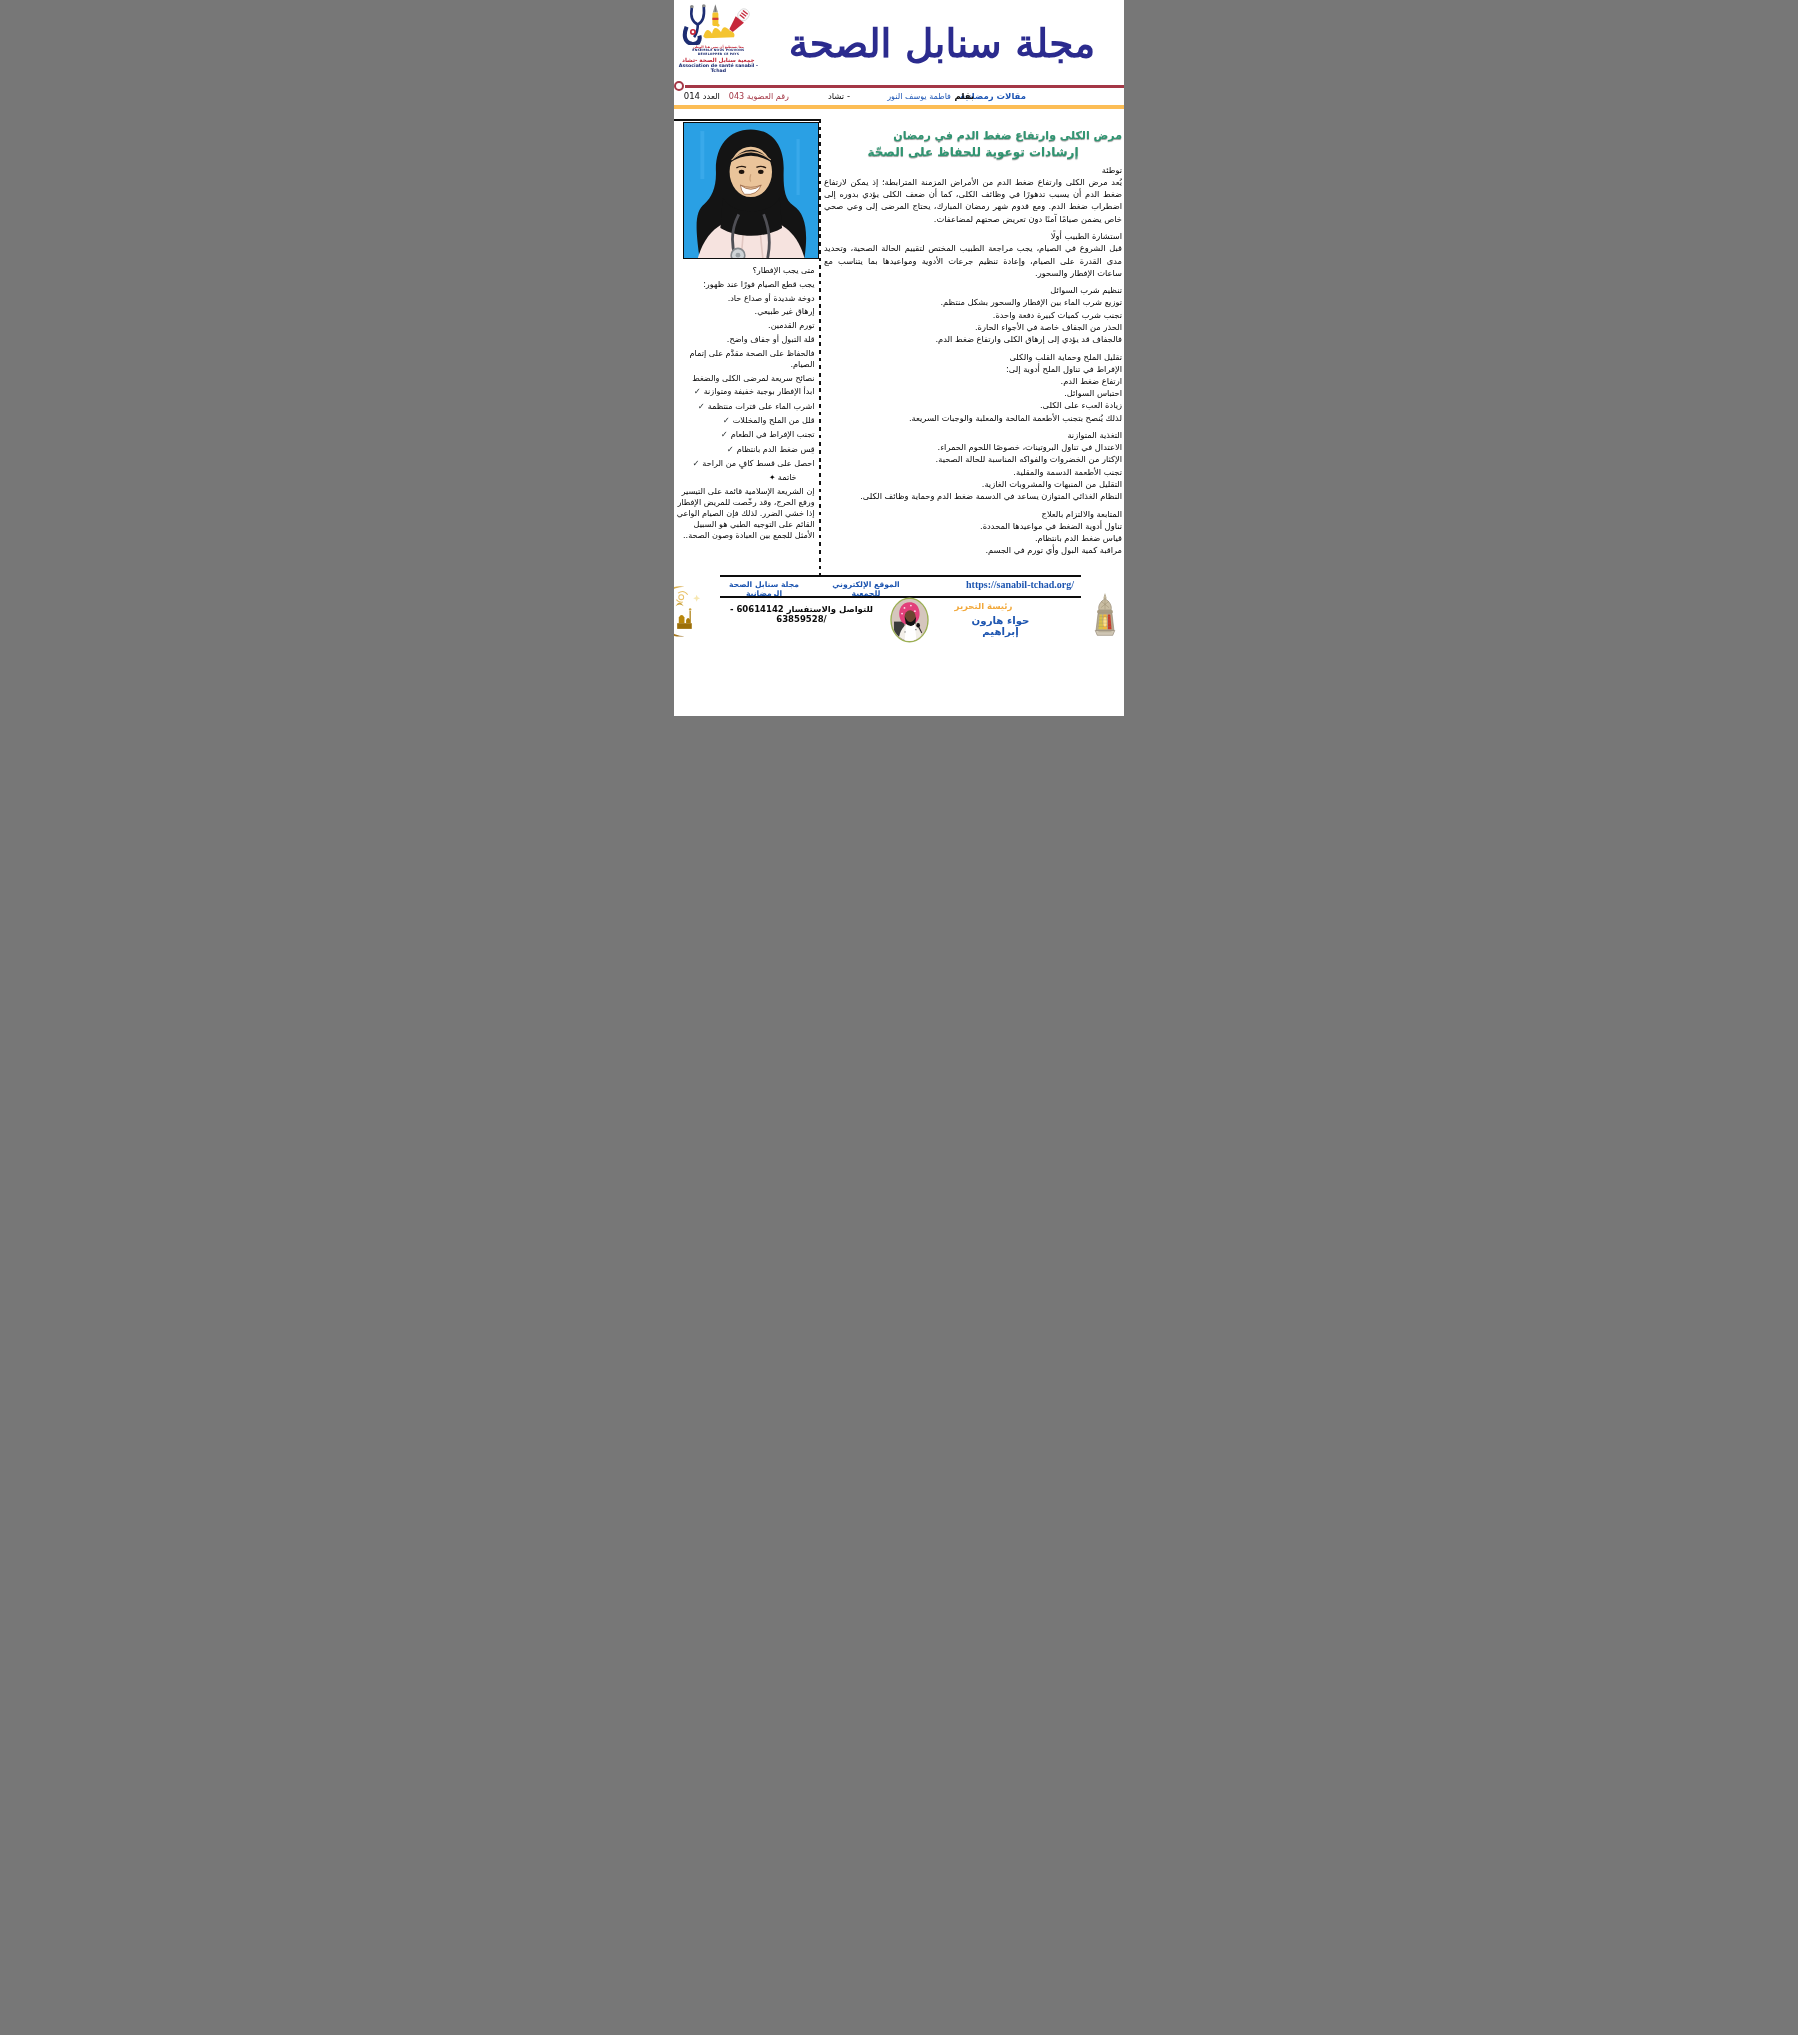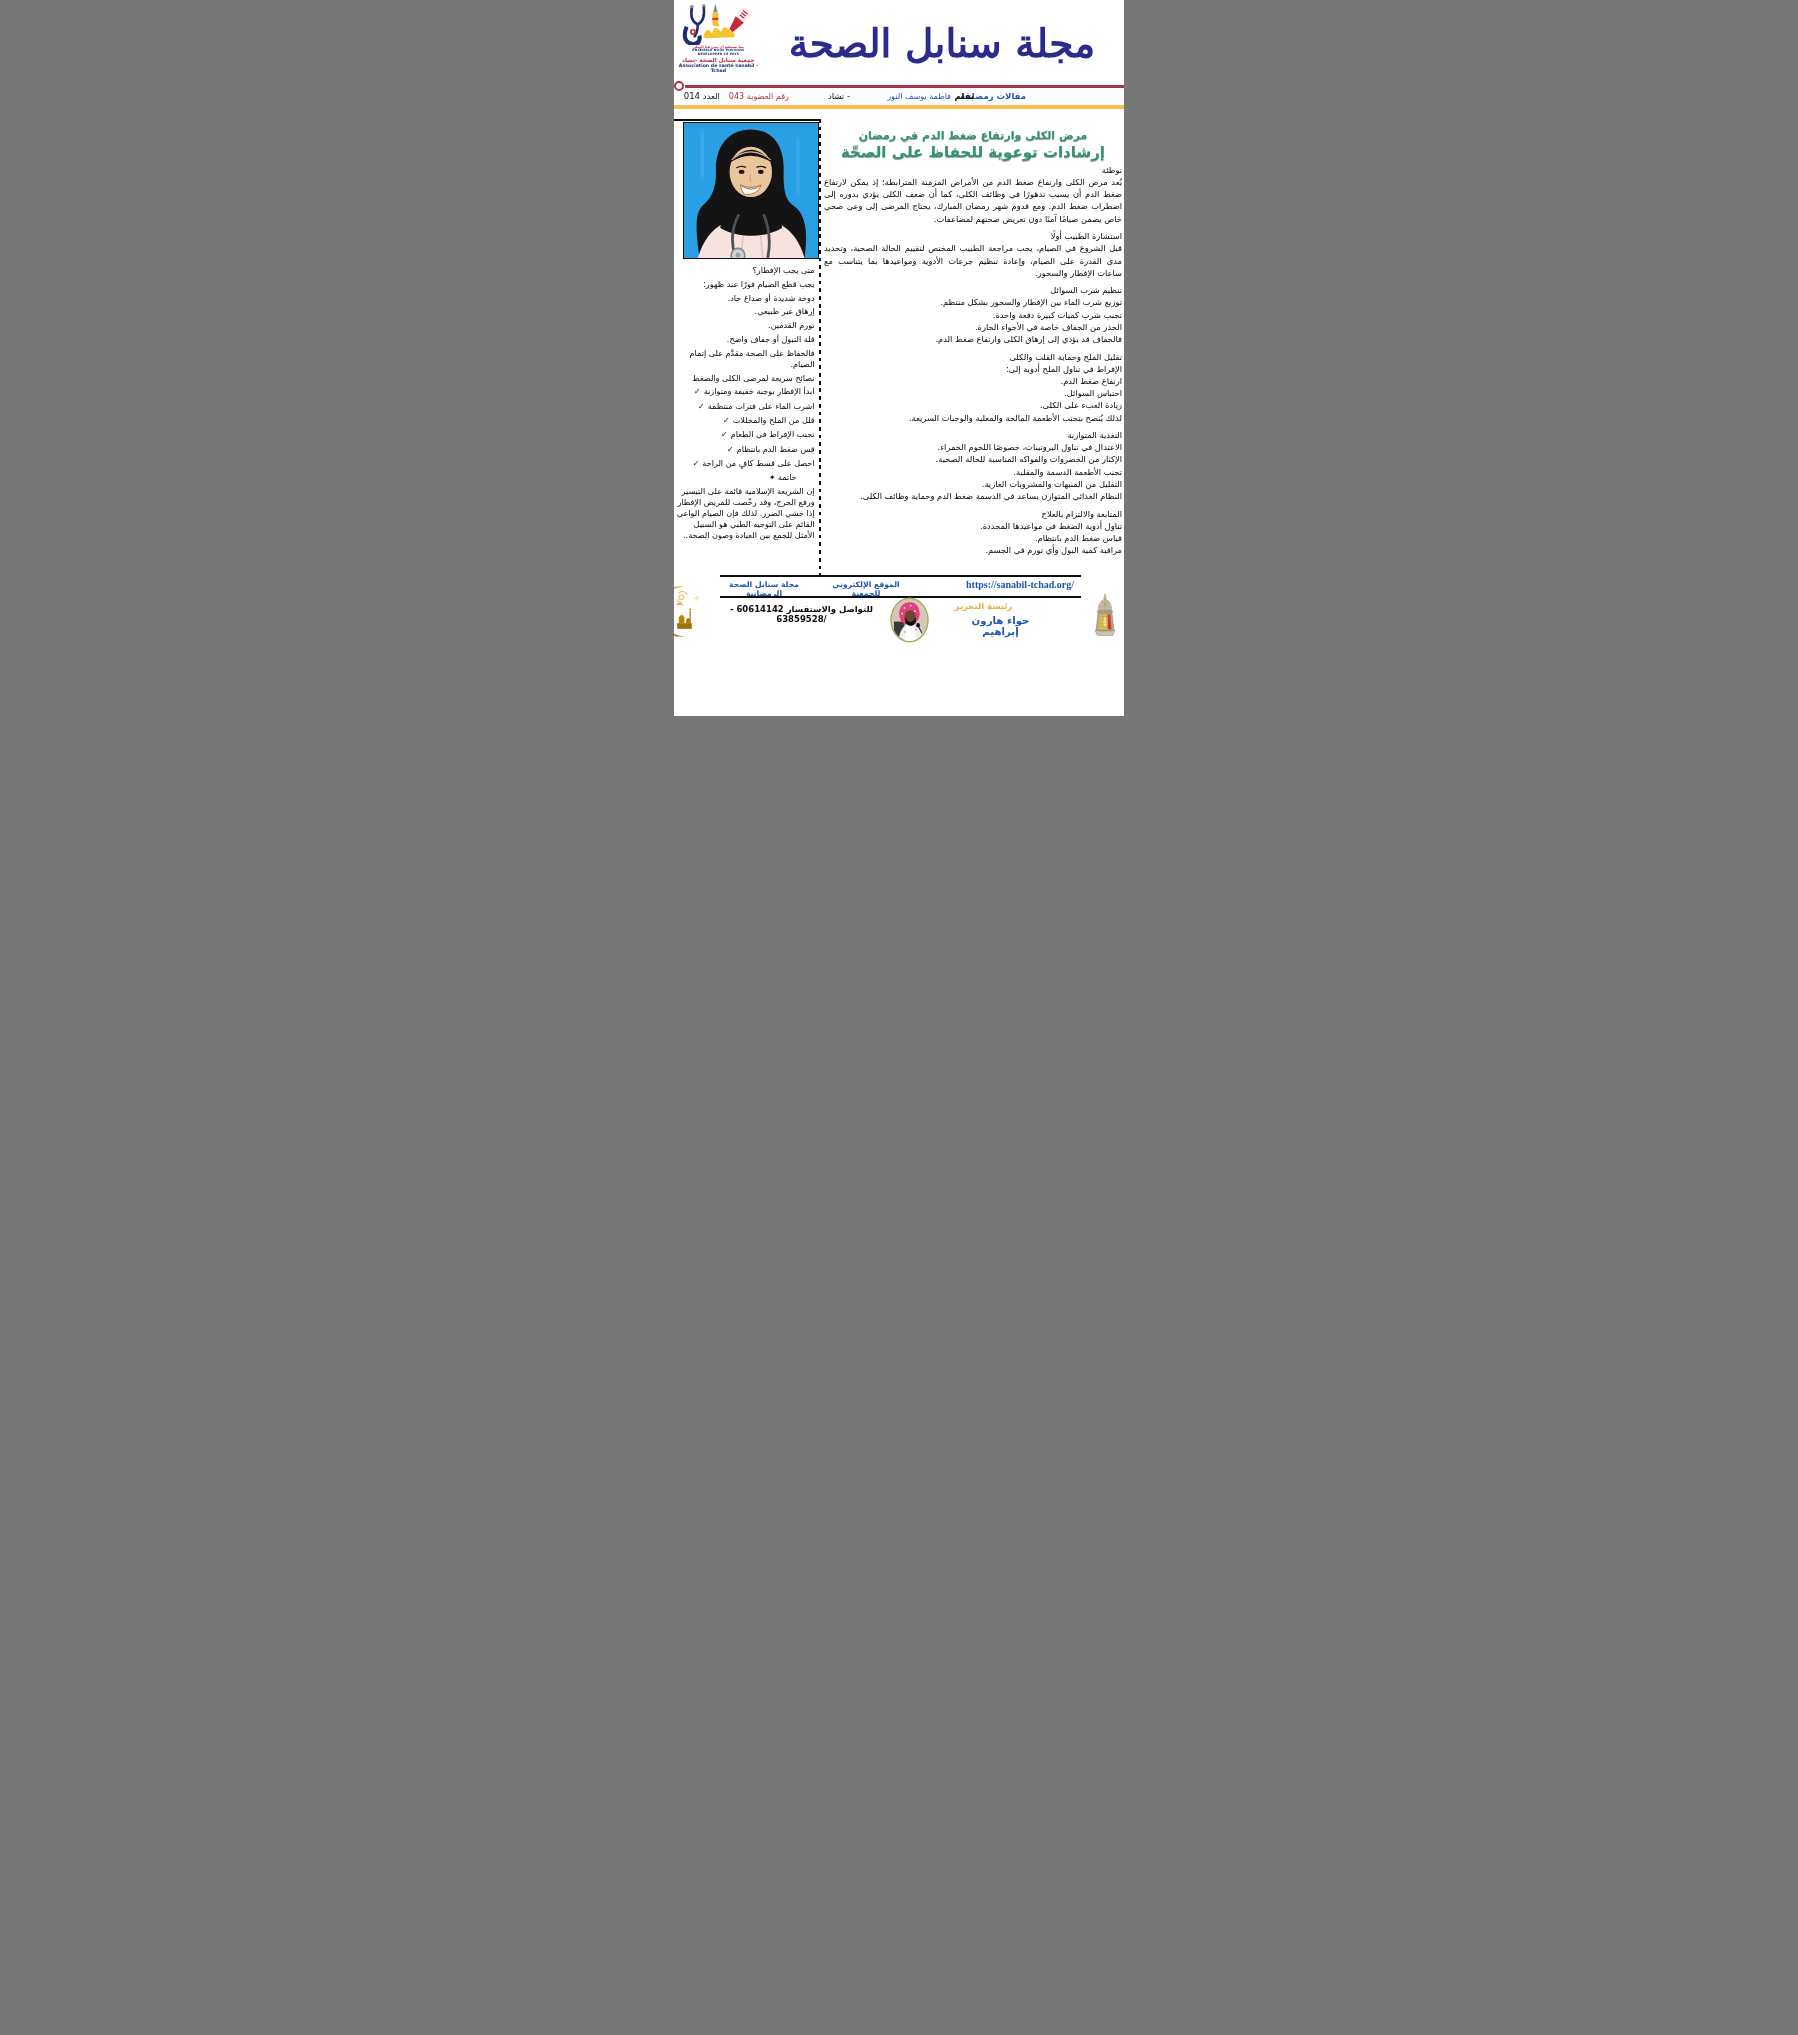--- a/index.html
+++ b/index.html
@@ -53,23 +53,23 @@
   .tip { display:flex; direction:ltr; justify-content:flex-end; gap:2.8px; margin-bottom:3.3px; }
   .check-icon { color:#2e3436; font-weight:bold; font-size:8.5px; }
   .tip-text { direction:rtl; }
   .conclusion-head { display:flex; direction:ltr; justify-content:flex-end; gap:2.4px; margin:1.6px 18px 3.3px 0; }
   .star-icon { font-size:7.7px; }
   .sb-paragraph { margin-left:-4.1px; }
 
   
   .article { position:absolute; left:150px; top:129px; width:298px; direction:rtl;
              color:#060606; font-size:8.3px; line-height:12.2px; }
-  .art-title1 { text-align:center; color:#2f9571; font-weight:bold; font-size:11px; line-height:14px;
+  .art-title1 { color:#2f9571; font-weight:bold; font-size:11px; line-height:14px;
                 text-shadow:0 1.2px 0.8px rgba(40,40,40,.45); }
-  .art-title2 { text-align:center; color:#2f9571; font-weight:bold; font-size:15px; line-height:12.2px;
+  .art-title2 { text-align:center; color:#2f9571; font-weight:bold; font-size:12px; line-height:12.2px;
                 margin-top:3.3px; text-shadow:0 1.2px 0.8px rgba(40,40,40,.45); }
   .section { margin-top:5.3px; }
   .sec-heading { }
   .sec-paragraph { text-align:justify; text-align-last:right; }
   .sec-line { }
 
   
   .f-line1 { position:absolute; left:46px; top:575px; width:361px; height:2.4px; background:#0d0d0d; }
   .f-line2 { position:absolute; left:46px; top:596px; width:361px; height:2.4px; background:#0d0d0d; }
   .f-mag-label  { position:absolute; left:41px; top:580px; width:98px; text-align:center;

